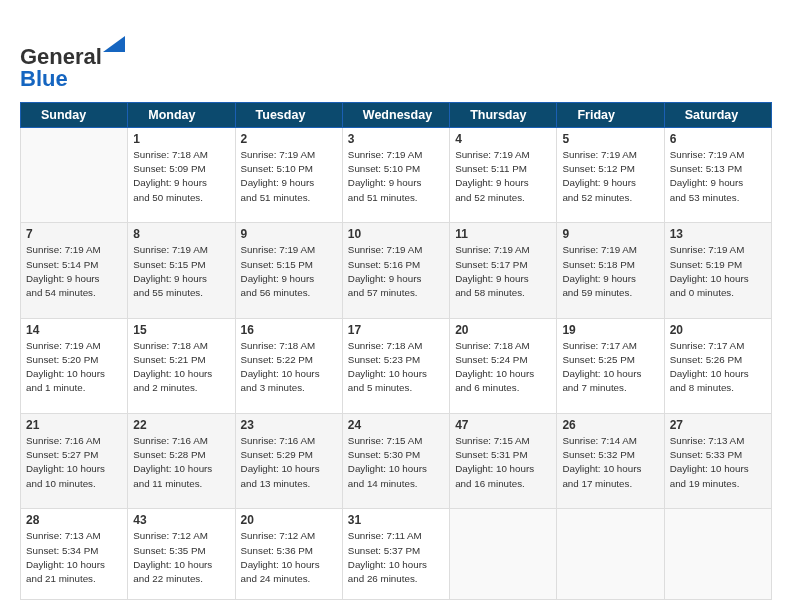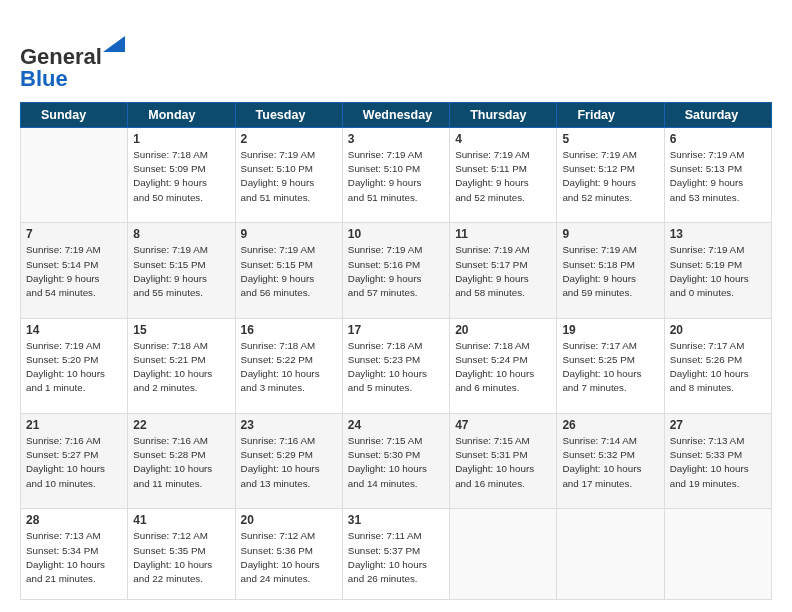--- a/index.html
+++ b/index.html
@@ -239,21 +239,21 @@
             <span class="day-num">27</span>
             <div class="day-info">Sunrise: 7:13 AM<br>Sunset: 5:33 PM<br>Daylight: 10 hours<br>and 19 minutes.</div>
           </td>
         </tr>
         <tr class="last-row">
           <td>
             <span class="day-num">28</span>
             <div class="day-info">Sunrise: 7:13 AM<br>Sunset: 5:34 PM<br>Daylight: 10 hours<br>and 21 minutes.</div>
           </td>
           <td>
-            <span class="day-num">41</span>
+            <span class="day-num">43</span>
             <div class="day-info">Sunrise: 7:12 AM<br>Sunset: 5:35 PM<br>Daylight: 10 hours<br>and 22 minutes.</div>
           </td>
           <td>
             <span class="day-num">20</span>
             <div class="day-info">Sunrise: 7:12 AM<br>Sunset: 5:36 PM<br>Daylight: 10 hours<br>and 24 minutes.</div>
           </td>
           <td>
             <span class="day-num">31</span>
             <div class="day-info">Sunrise: 7:11 AM<br>Sunset: 5:37 PM<br>Daylight: 10 hours<br>and 26 minutes.</div>
           </td>

